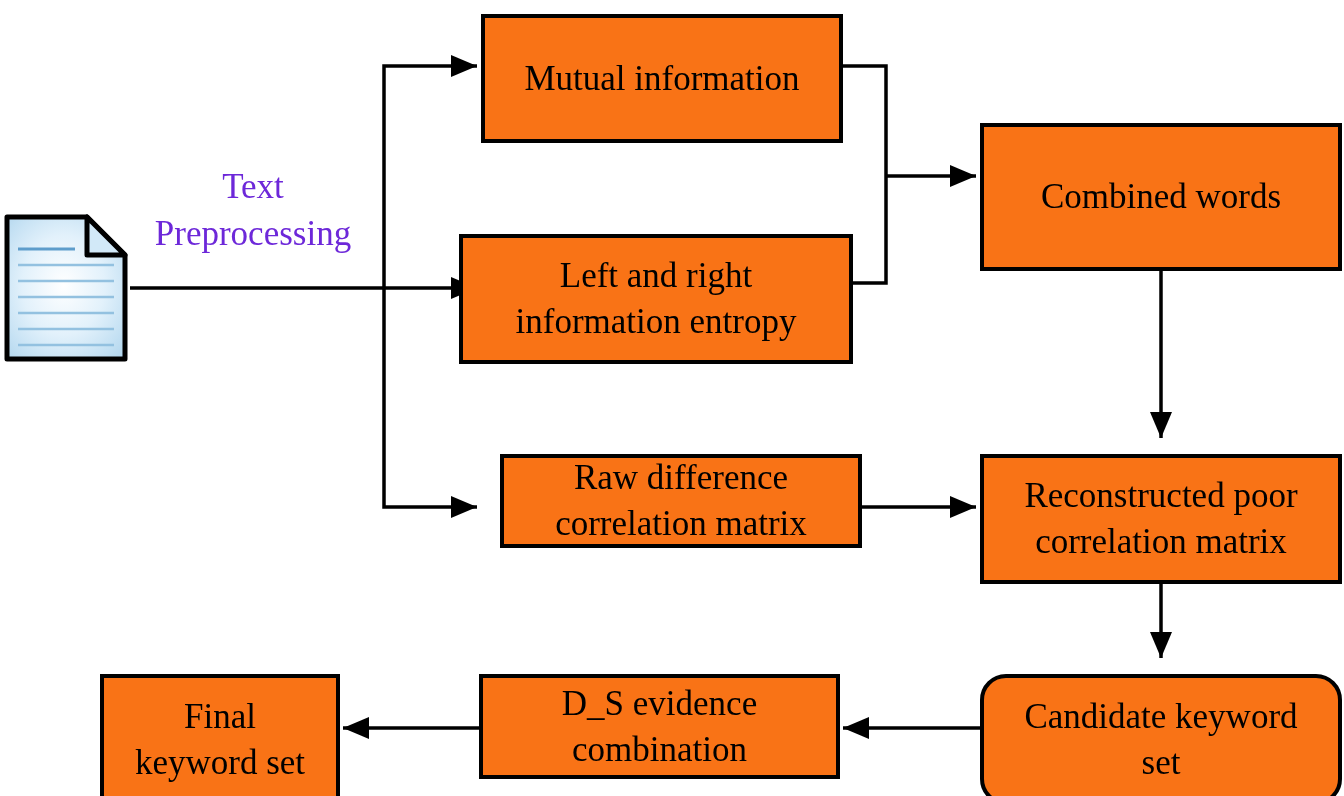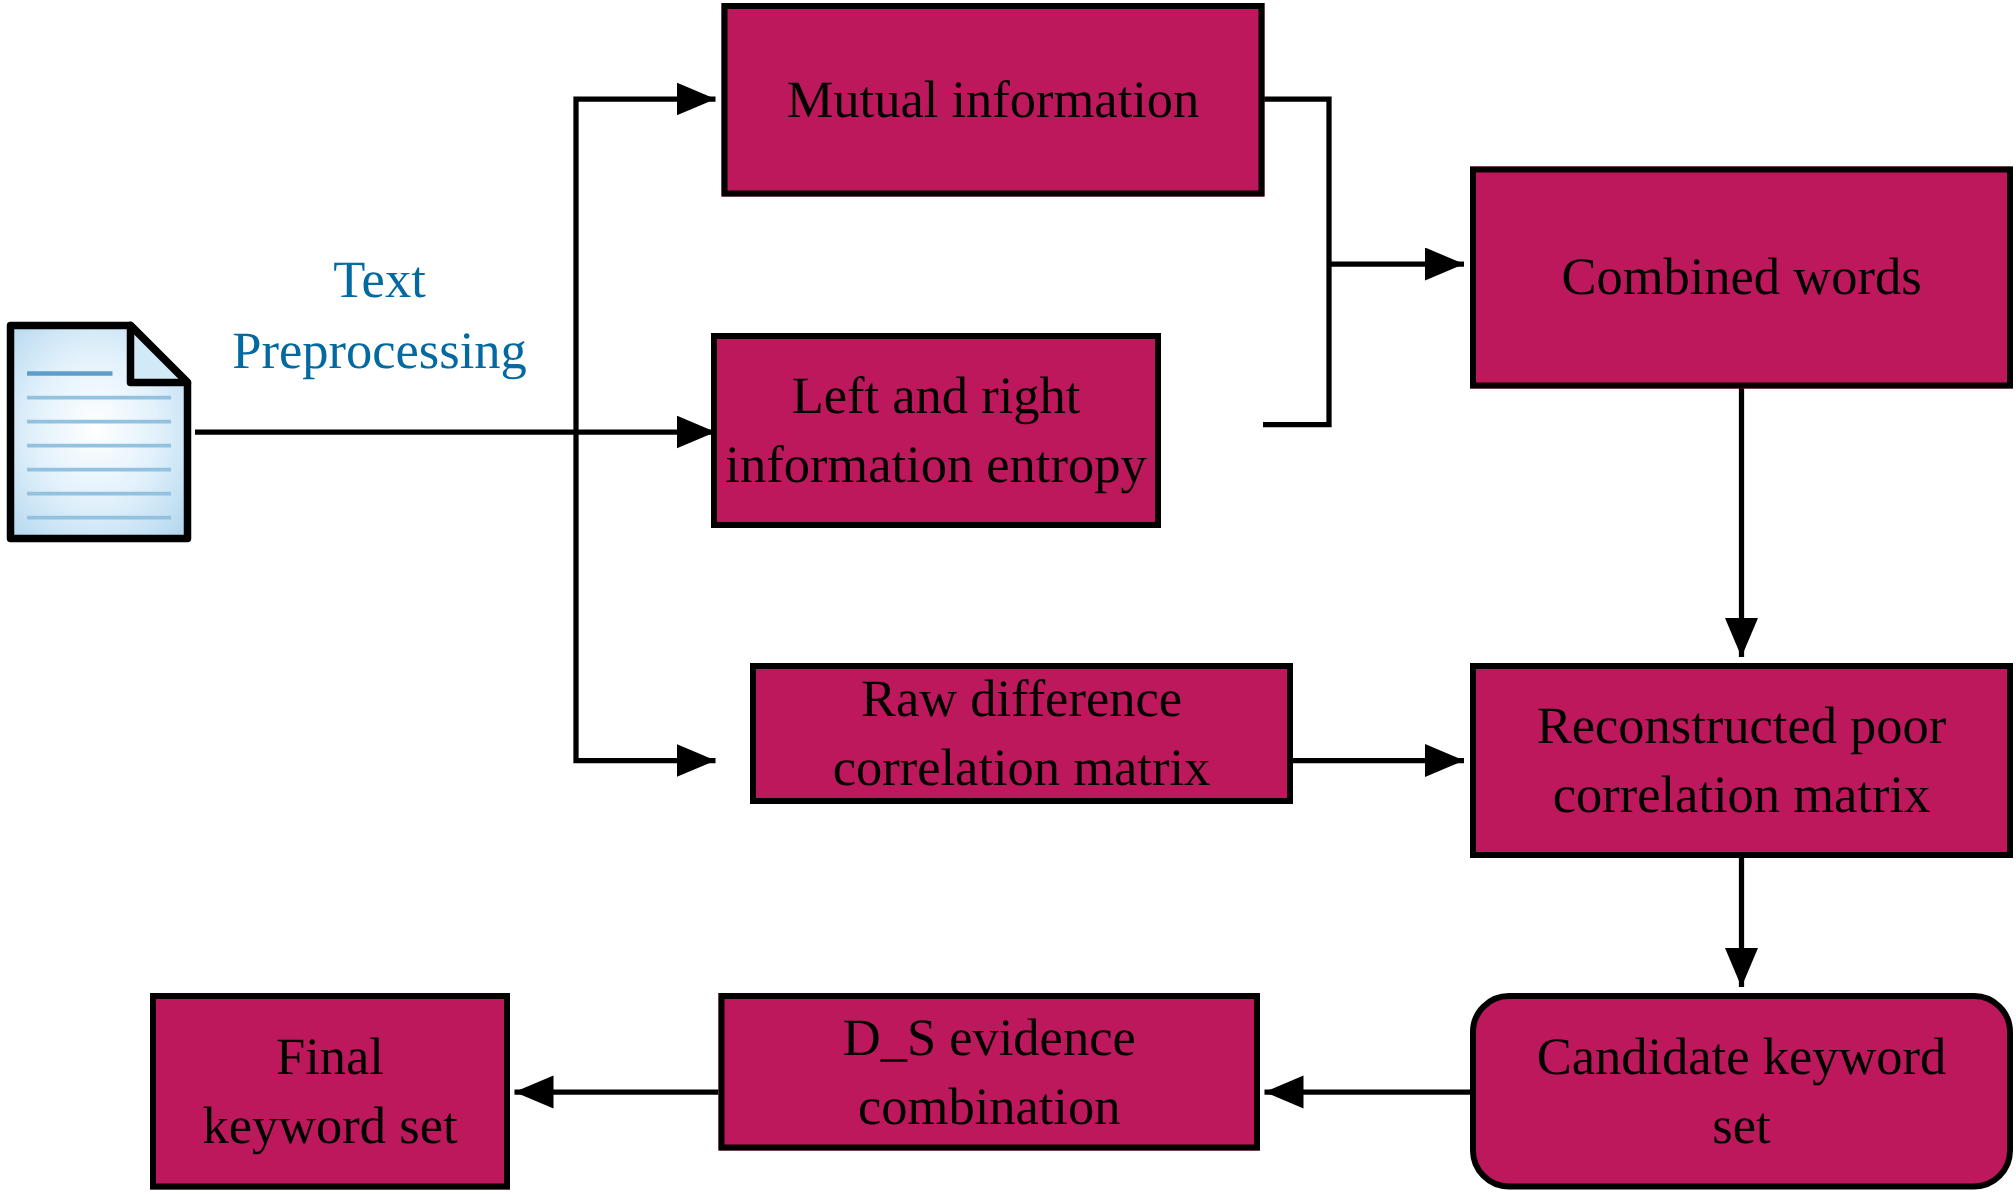--- a/index.html
+++ b/index.html
@@ -20,51 +20,52 @@
     position: absolute;
     left: 0;
     top: 0;
     width: 1344px;
     height: 796px;
   }
   .node {
     position: absolute;
     box-sizing: border-box;
     border: 4px solid #000000;
-    background: #be185d;
+    background: #f97316;
     display: flex;
     align-items: center;
     justify-content: center;
+    margin-top: 12px;
   }
   .node-label {
     font-size: 35px;
     line-height: 46px;
     text-align: center;
     white-space: pre-line;
     color: #000000;
   }
   #node-mutual-information   { left: 481px; top: 2px;   width: 362px; height: 129px; }
-  #node-left-right-entropy   { left: 474px; top: 222px; width: 300px; height: 130px; }
+  #node-left-right-entropy   { left: 459px; top: 222px; width: 394px; height: 130px; }
   #node-combined-words       { left: 980px; top: 111px; width: 362px; height: 148px; }
   #node-raw-difference       { left: 500px; top: 442px; width: 362px; height: 94px; }
   #node-reconstructed        { left: 980px; top: 442px; width: 362px; height: 130px; }
   #node-candidate-keyword    { left: 980px; top: 662px; width: 362px; height: 131px; border-radius: 26px; }
   #node-ds-evidence          { left: 479px; top: 662px; width: 361px; height: 105px; }
   #node-final-keyword        { left: 100px; top: 662px; width: 240px; height: 131px; }
 
   #edge-label {
     position: absolute;
     left: 128px;
     top: 163px;
     width: 250px;
     font-size: 35px;
     line-height: 47px;
     text-align: center;
     white-space: pre-line;
-    color: #0369a1;
+    color: #6d28d9;
   }
   #document-icon-wrap {
     position: absolute;
     left: 2px;
     top: 212px;
     width: 128px;
     height: 152px;
   }
 </style>
 </head>

